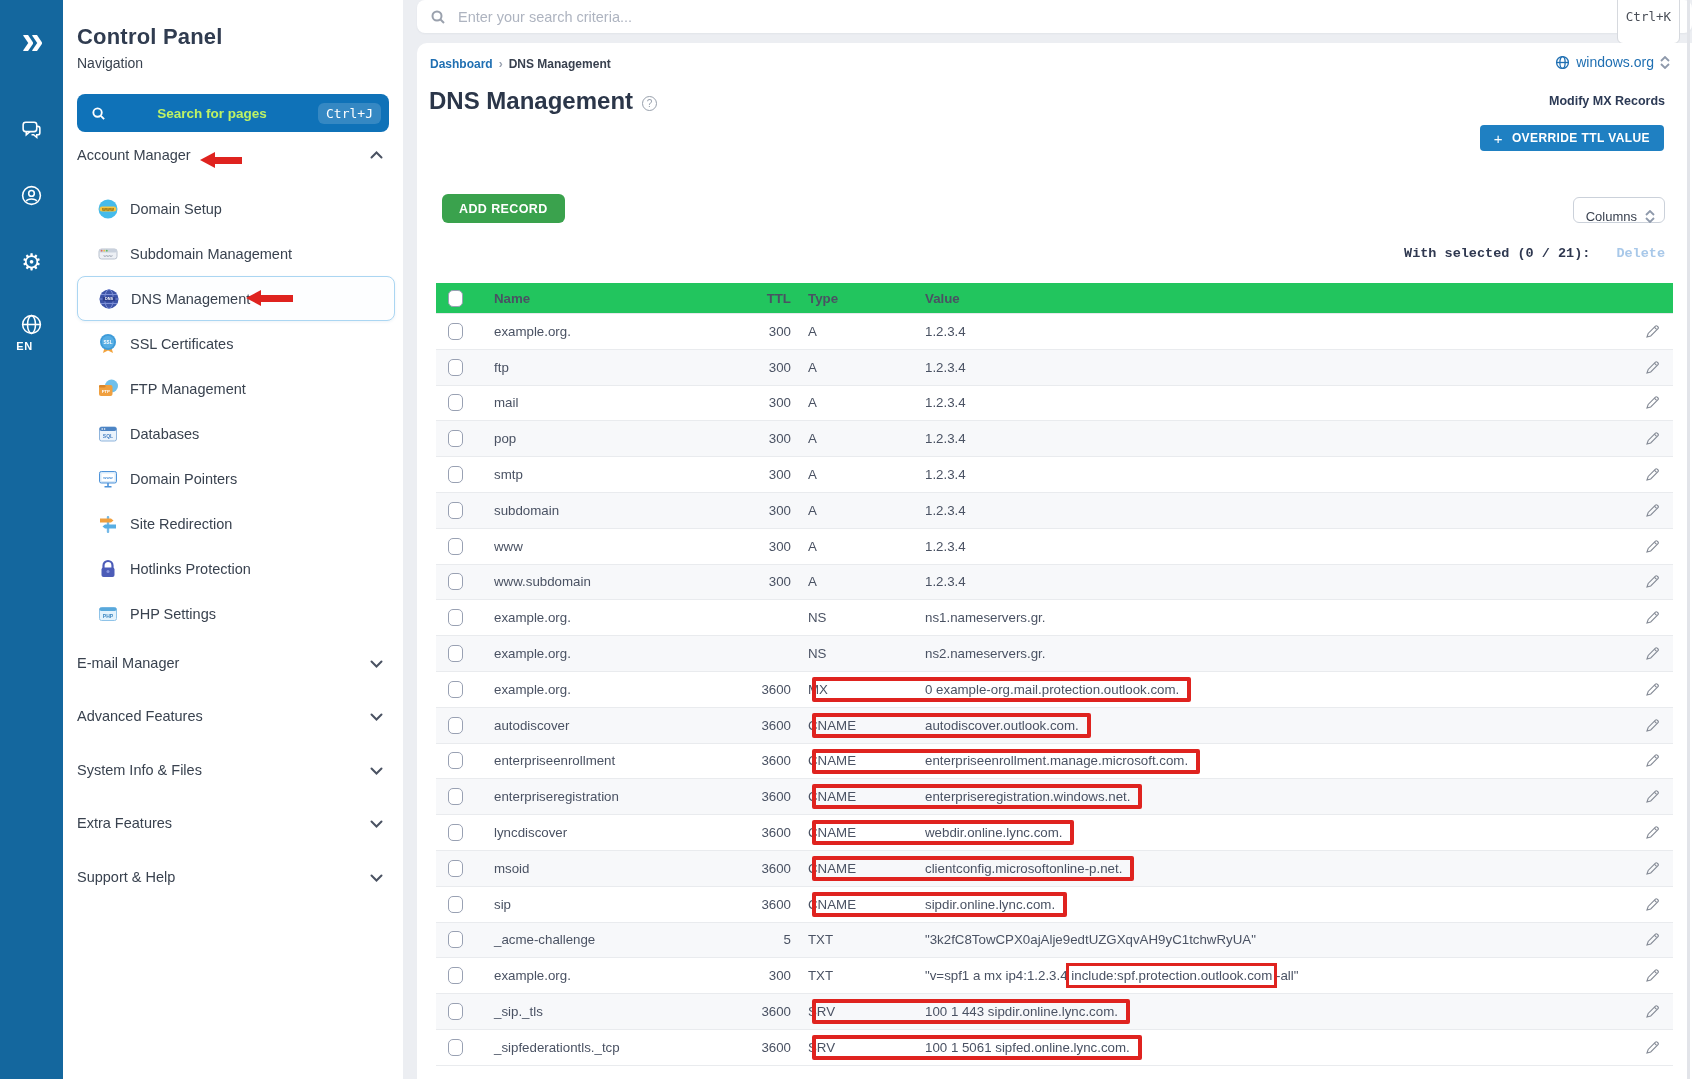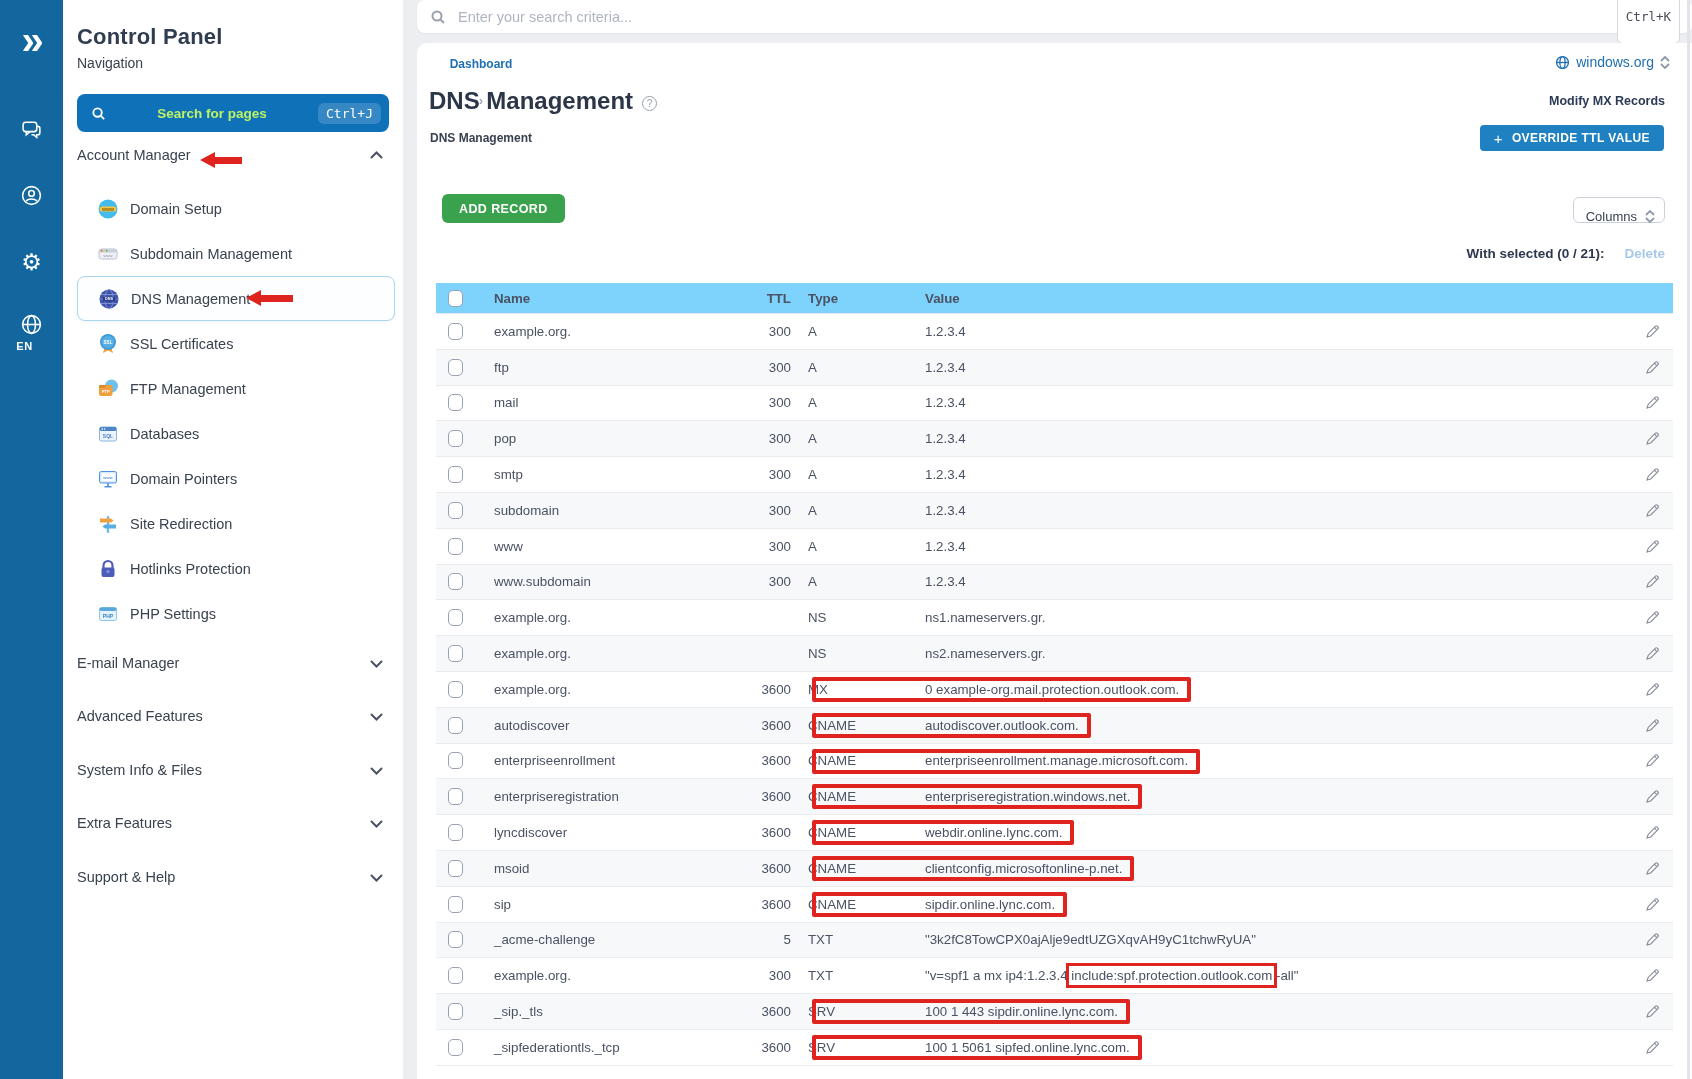--- a/index.html
+++ b/index.html
@@ -45,21 +45,21 @@
             display:flex; align-items:center; padding:0 12px 0 13px; box-shadow:0 1px 2px rgba(40,50,70,.05); }
   .topbar svg { width:16px; height:16px; stroke:#9AA1AD; fill:none; stroke-width:2; }
   .topbar input { flex:1; border:none; outline:none; margin-left:12px; font-size:14.5px; color:#3A4352;
                   font-family:"Liberation Sans", sans-serif; background:transparent; }
   .topbar input::placeholder { color:#AEB4C0; }
   .tb-kbd { border:1px solid #D6D9DE; border-radius:6px; background:#fff; color:#4A4F58; padding:19px 8px;
             font-family:"DejaVu Sans Mono", monospace; font-size:12.5px; }
 
   
   .card { position:absolute; left:417px; top:43px; width:1275px; height:1036px; background:#fff; border-top-left-radius:10px; }
-  .crumbs { position:absolute; left:13px; top:14px; font-size:12px; font-weight:600; display:flex; align-items:center; gap:23px;flex-direction:column; }
+  .crumbs { position:absolute; left:13px; top:14px; font-size:12px; font-weight:600; display:flex; align-items:center; gap:6px; }
   .crumb-link { color:#1F6FB2; cursor:pointer; }
   .crumb-sep { color:#9AA2B0; font-size:12px; }
   .crumb-cur { color:#39414F; }
   .domain-sel { position:absolute; top:11px; right:22px; display:flex; align-items:center; gap:6px; cursor:pointer; }
   .domain-sel svg.globe { width:15px; height:15px; stroke:#1F6FB2; fill:none; stroke-width:1.4; }
   .domain-name { color:#1F6FB2; font-size:14px; }
   .carets { display:flex; flex-direction:column; gap:1px; }
   .carets svg { width:10px; height:6px; }
   .carets polyline { fill:none; stroke:#8E99AB; stroke-width:1.8; }
   .page-title-row { position:absolute; left:12px; top:44px; display:flex; align-items:center; gap:9px; }
@@ -68,27 +68,27 @@
              display:flex; align-items:center; justify-content:center; margin-top:4px; }
   .modify-link { position:absolute; top:51px; right:27px; font-size:12.5px; font-weight:700; color:#2C3A55; cursor:pointer; }
   .btn-override { position:absolute; top:82px; right:28px; height:26px; padding:0 14px; background:#1F80C2; border:none; border-radius:4px;
                   color:#fff; font-size:12px; font-weight:700; letter-spacing:.4px; display:flex; align-items:center; gap:9px; cursor:pointer;
                   font-family:"Liberation Sans", sans-serif; }
   .btn-override .plus { font-size:15px; font-weight:400; }
   .btn-add { position:absolute; top:151px; left:25px; height:29px; padding:0 17px; background:#3AA24D; border:none; border-radius:6px;
              color:#fff; font-size:12.5px; font-weight:800; letter-spacing:.4px; cursor:pointer; font-family:"Liberation Sans", sans-serif; }
   .sel-columns { position:absolute; top:154px; right:27px; height:26px; padding:12px 9px 0 12px; background:#fff; border:1px solid #CBD1DA;
                  border-radius:6px; display:flex; align-items:center; gap:8px; font-size:13px; color:#39414F; cursor:pointer; }
-  .with-sel { position:absolute; top:203px; right:27px; display:flex; align-items:center; gap:20px; }
+  .with-sel { position:absolute; top:203px; right:27px; display:flex; align-items:center; gap:26px;font-family:Liberation Mono, monospace; }
   .with-sel-label { font-size:13.5px; font-weight:700; color:#2F3850; }
   .delete-link { font-size:13.5px; font-weight:600; color:#A8C8E9; cursor:pointer; }
 
   
   .dns-table { position:absolute; left:19px; top:240px; width:1237px; }
-  .t-head { height:31px; background:#7dd3fc; border-bottom:1px solid #E6E8EC; font-weight:700; color:#39414F; }
+  .t-head { height:31px; background:#22c55e; border-bottom:1px solid #E6E8EC; font-weight:700; color:#39414F; }
   .t-row  { height:35.8px; border-bottom:1px solid #E9EBEE; position:relative; }
   .t-row.alt { background:#F7F8FA; }
   .t-head, .t-row { display:flex; align-items:center; font-size:13.3px; color:#4A5263; }
   .cell-check { flex:0 0 58px; padding-left:12px; display:flex; align-items:center; }
   .cbx { width:15px; height:17px; border:1.5px solid #99A1B3; border-radius:5px; background:#fff; cursor:pointer; }
   .cell-name  { flex:0 0 247px; }
   .cell-ttl   { flex:0 0 50px; text-align:right; }
   .cell-type  { flex:0 0 134px; padding-left:17px; }
   .cell-value { flex:1; }
   .cell-edit  { flex:0 0 42px; display:flex; justify-content:center; }

